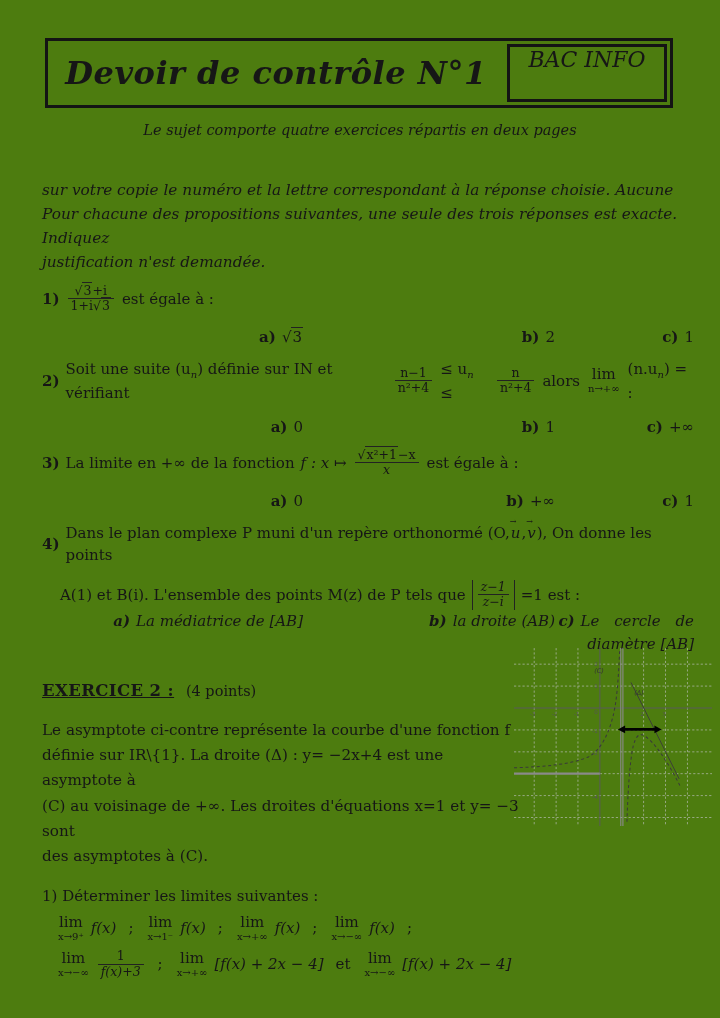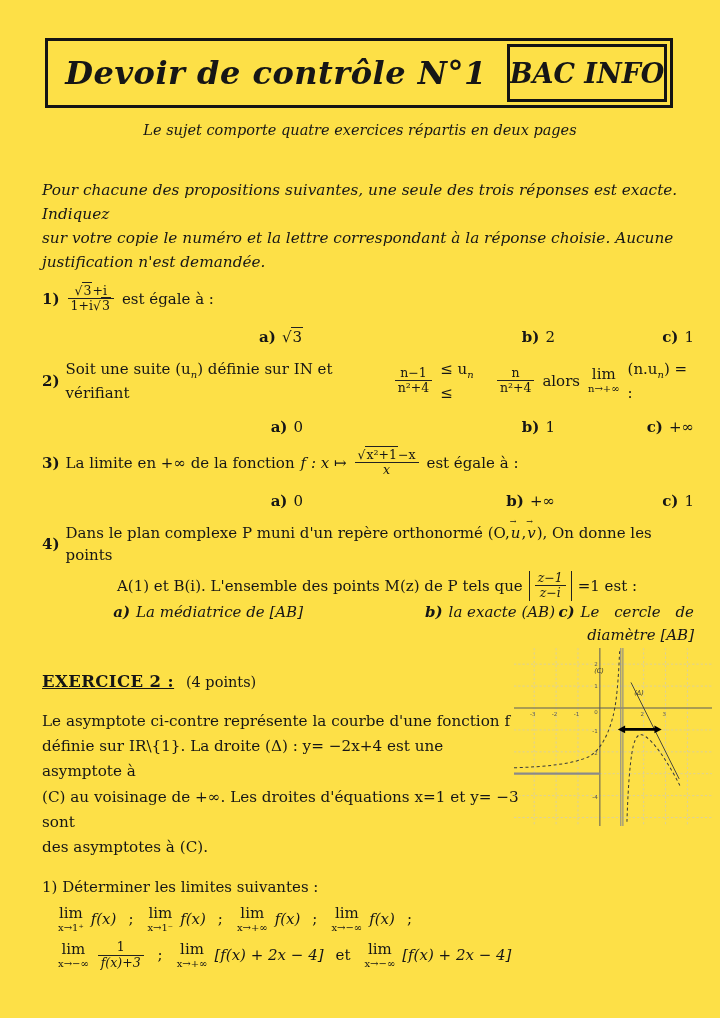--- a/index.html
+++ b/index.html
@@ -1,33 +1,33 @@
 <!DOCTYPE html>
 <html><head>
 <meta charset="utf-8">
 <style>
   html,body{margin:0;padding:0;background:#ffffff;}
   body{width:720px;height:1018px;font-family:"DejaVu Serif","DejaVu Sans","Liberation Serif",serif;color:#161616;}
-  .page{position:relative;width:720px;height:1018px;overflow:hidden;background:#fde047;}
+  .page{position:relative;width:720px;height:1018px;overflow:hidden;background:#4d7c0f;}
 
   
   .header-box{position:absolute;left:45px;top:38px;width:622px;height:64px;border:3px solid #141414;display:flex;align-items:stretch;}
   .title{flex:1;display:flex;align-items:center;justify-content:center;font-size:32px;font-weight:bold;font-style:italic;letter-spacing:0.5px;}
-  .badge-box{width:154px;margin:3px;border:3px solid #141414;display:flex;align-items:center;justify-content:center;font-size:27px;font-weight:bold;font-style:italic;white-space:nowrap;}
+  .badge-box{width:154px;margin:3px;border:3px solid #141414;display:flex;align-items:flex-start;justify-content:center;font-size:22px;font-weight:normal;font-style:italic;white-space:nowrap;}
   .subtitle{position:absolute;left:0;top:122px;width:720px;text-align:center;font-style:italic;font-size:14.5px;}
 
   
   .content{position:absolute;left:42px;top:163px;width:652px;font-size:15px;line-height:1.5;}
   .ex-head{margin:0;}
   .ex-title{font-weight:bold;font-size:16.5px;text-decoration:underline;letter-spacing:0.4px;}
   .ex-points{font-size:14.5px;margin-left:7px;}
   .intro{font-style:italic;margin-top:15px;font-size:15.3px;line-height:1.58;}
 
   .qrow{display:flex;align-items:center;gap:6px;margin-top:9px;}
-  .qrow.tight{margin-top:4px;justify-content:center;}
+  .qrow.tight{margin-top:13px;}
   .qnum{font-weight:bold;}
   .frac{display:inline-block;text-align:center;vertical-align:middle;font-size:12.5px;line-height:1.18;margin:0 2px;}
   .frac .top{display:block;border-bottom:1px solid #222;padding:0 3px;}
   .frac .bot{display:block;padding:0 3px;}
   .over{border-top:1px solid #222;padding:0 1px;}
   .lim{display:inline-block;text-align:center;line-height:1;vertical-align:middle;margin:0 2px;}
   .lim .word{display:block;font-size:15px;}
   .lim .under{display:block;font-size:10px;margin-top:2px;}
   .abs{display:inline-block;border-left:1.4px solid #222;border-right:1.4px solid #222;padding:0 3px;vertical-align:middle;}
   sub{font-size:10px;}
@@ -67,22 +67,22 @@
     <div class="badge-box">
       <span>BAC INFO</span>
     </div>
   </div>
   <div class="subtitle">Le sujet comporte quatre exercices répartis en deux pages</div>
 
   <div class="content">
 
 
     <div class="intro">
+      <div>sur votre copie le numéro et la lettre correspondant à la réponse choisie. Aucune</div>
       <div>Pour chacune des propositions suivantes, une seule des trois réponses est exacte. Indiquez</div>
-      <div>sur votre copie le numéro et la lettre correspondant à la réponse choisie. Aucune</div>
       <div>justification n'est demandée.</div>
     </div>
 
     <div class="qrow">
       <b class="qnum">1)</b>
       <span class="frac">
         <span class="top"><span>√</span><span class="over">3</span><span>+i</span></span>
         <span class="bot"><span>1+i</span><span>√</span><span class="over">3</span></span>
       </span>
       <span>est égale à :</span>
@@ -143,21 +143,21 @@
       <span class="abs">
         <span class="frac">
           <span class="top mathit">z−1</span>
           <span class="bot mathit">z−i</span>
         </span>
       </span>
       <span>=1 est :</span>
     </div>
     <div class="ansrow" style="margin-top:0;font-style:italic;">
       <div class="ans ans-a"><b>a)</b><span>La médiatrice de [AB]</span></div>
-      <div class="ans ans-b"><b>b)</b><span>la exacte (AB)</span></div>
+      <div class="ans ans-b"><b>b)</b><span>la droite (AB)</span></div>
       <div class="ans ans-c"><b>c)</b><span class="c-block"><span class="spread">Le cercle de</span><br><span>diamètre [AB]</span></span></div>
     </div>
 
     <div class="ex2">
       <div class="ex-head">
         <span class="ex-title">EXERCICE 2 :</span>
         <span class="ex-points">(4 points)</span>
       </div>
 
       <div class="para">
@@ -166,21 +166,21 @@
         <div>(C) au voisinage de +∞. Les droites d'équations x=1 et y= −3 sont</div>
         <div>des asymptotes à (C).</div>
       </div>
 
       <div class="q1-label" style="margin-top:16px;">1) Déterminer les limites suivantes :</div>
 
       <div class="limline">
         <span class="limitem">
           <span class="lim">
               <span class="word">lim</span>
-              <span class="under">x→1⁺</span>
+              <span class="under">x→9⁺</span>
             </span>
           <span class="mathit">f(x)</span>
         </span>
         <span class="sep">;</span>
         <span class="limitem">
           <span class="lim">
               <span class="word">lim</span>
               <span class="under">x→1⁻</span>
             </span>
           <span class="mathit">f(x)</span>

